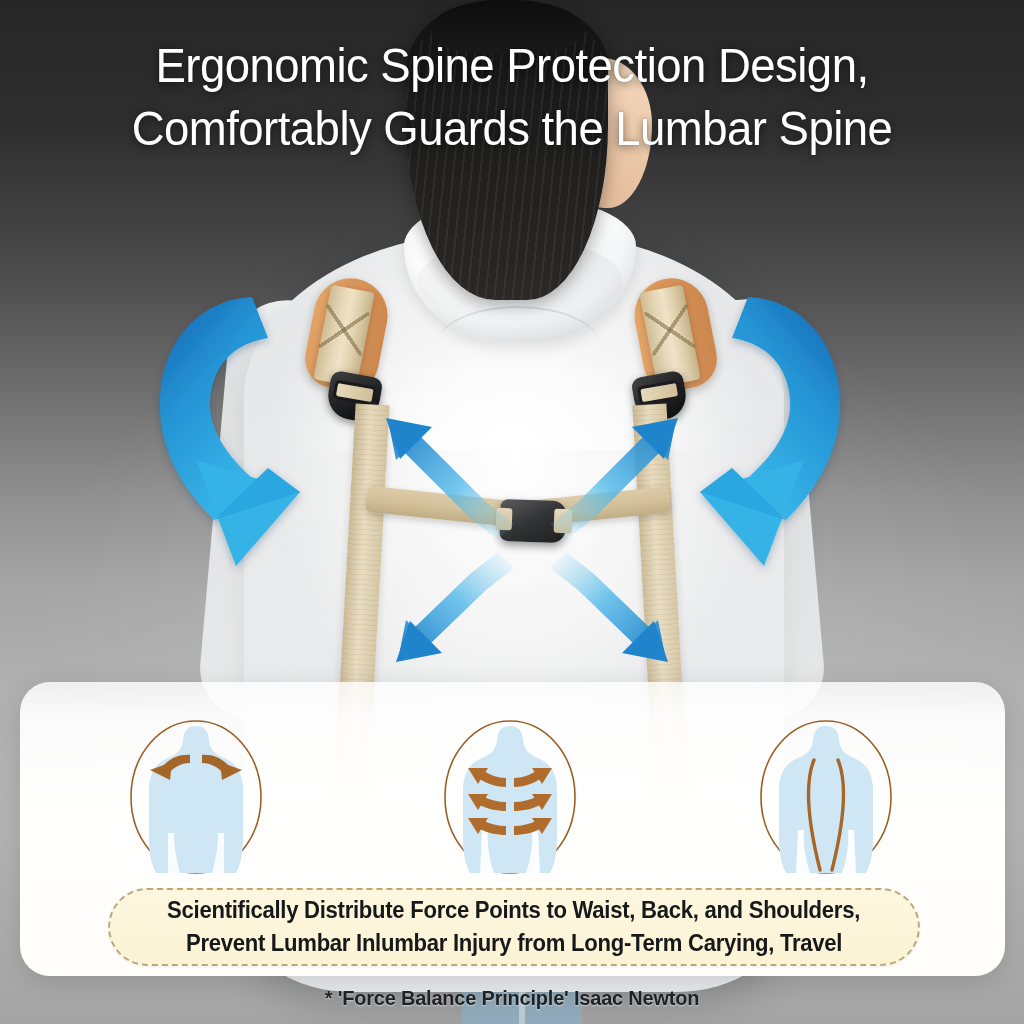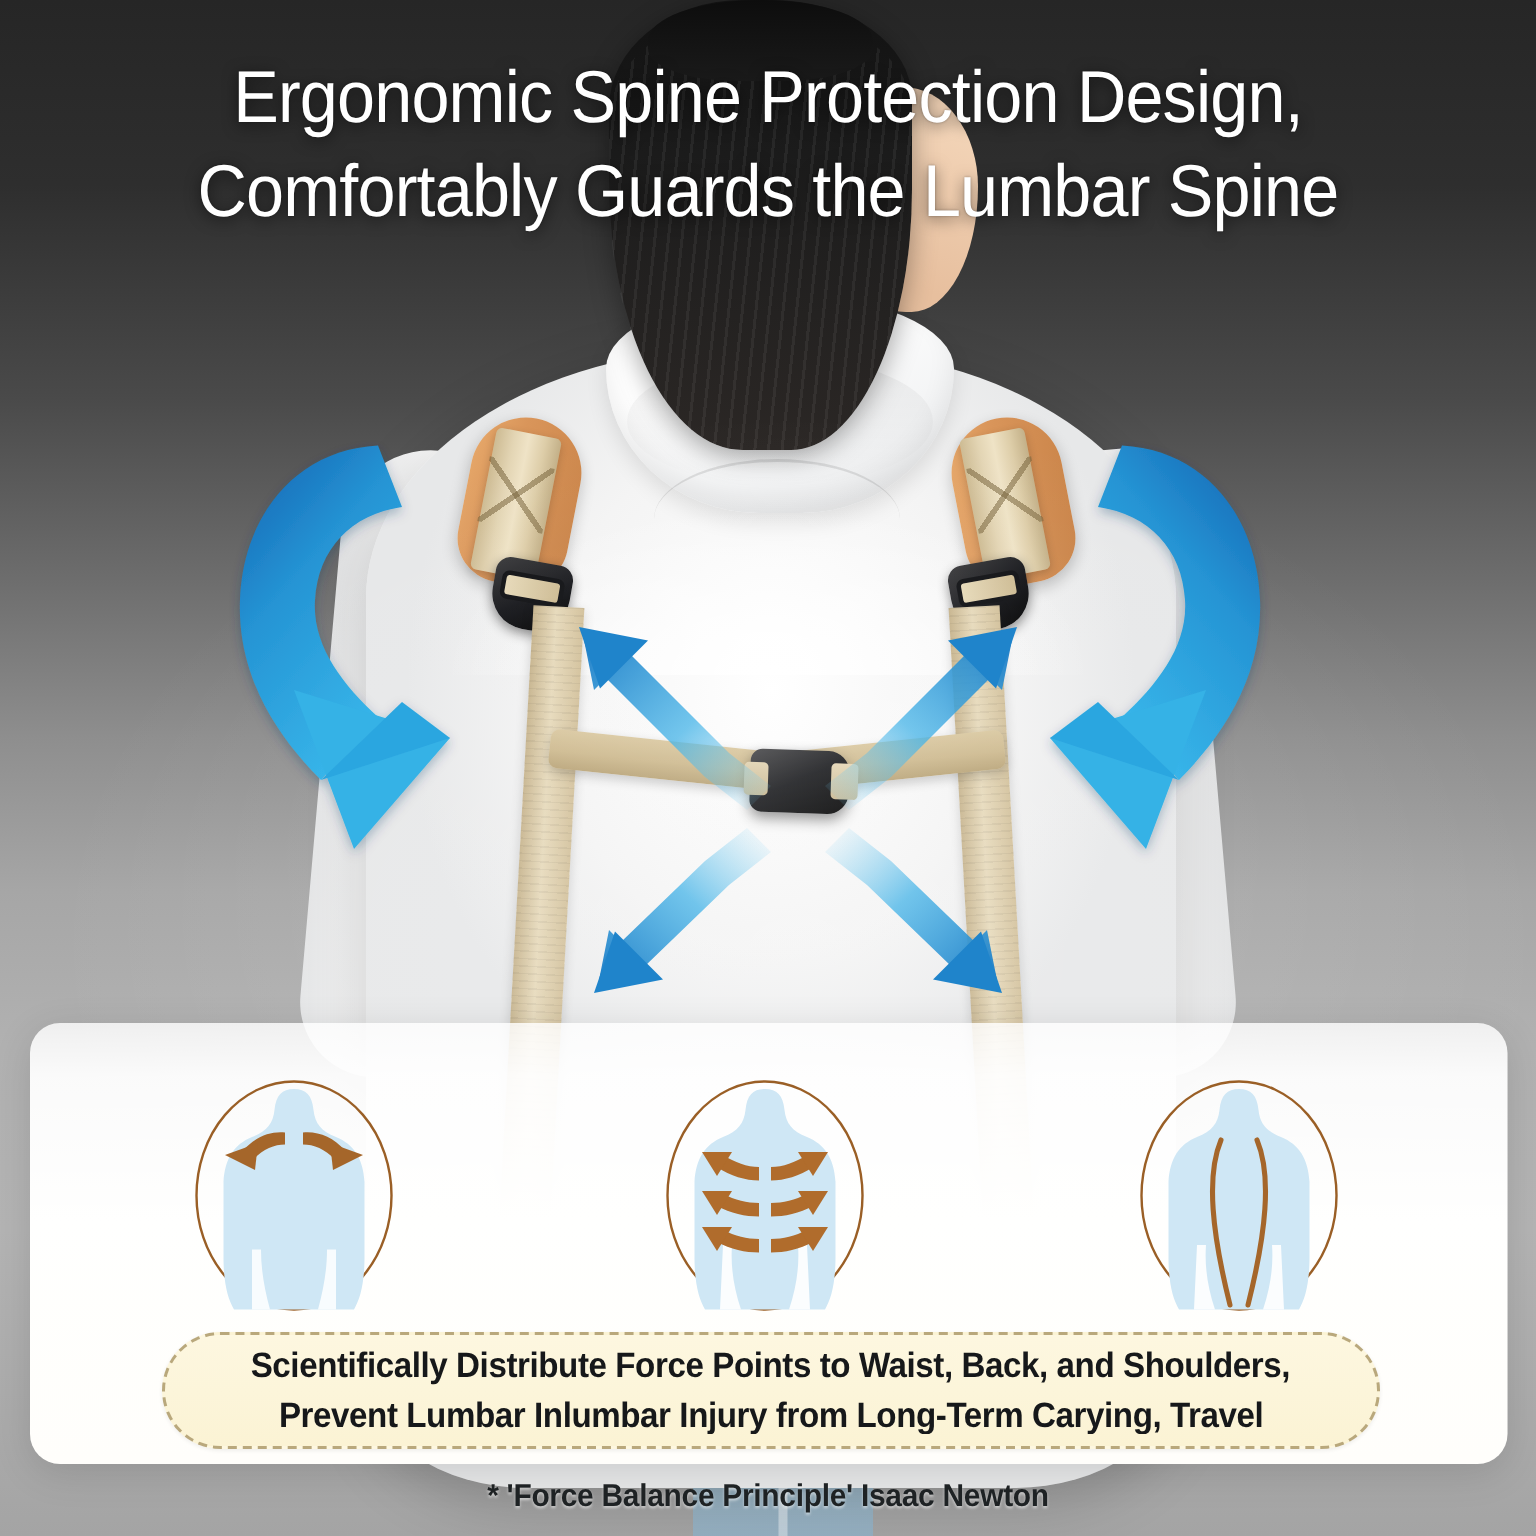--- a/index.html
+++ b/index.html
@@ -213,21 +213,21 @@
     background:linear-gradient(to bottom,#e4d6b5,#c8b791); border-radius:3px;
   }
 
   
   .arrows{ position:absolute; left:0; top:0; width:1024px; height:1024px; pointer-events:none; }
 
   
   .panel{
     position:absolute; left:20px; top:682px; width:985px; height:294px;
     background:linear-gradient(to bottom, rgba(255,255,255,.80) 0%, rgba(255,255,255,.94) 12%, #fffffe 45%, #fffefb 100%);
-    border-radius:20px;
+    border-radius:30px;
     box-shadow:0 6px 26px rgba(0,0,0,.12);
   }
 
   .icons-row{
     position:absolute; left:0; top:0; width:985px; height:198px;
   }
   .icon-circle{
     position:absolute; top:36px; width:136px; height:158px;
   }
   .icon-circle svg{ display:block; width:136px; height:158px; overflow:visible; }

